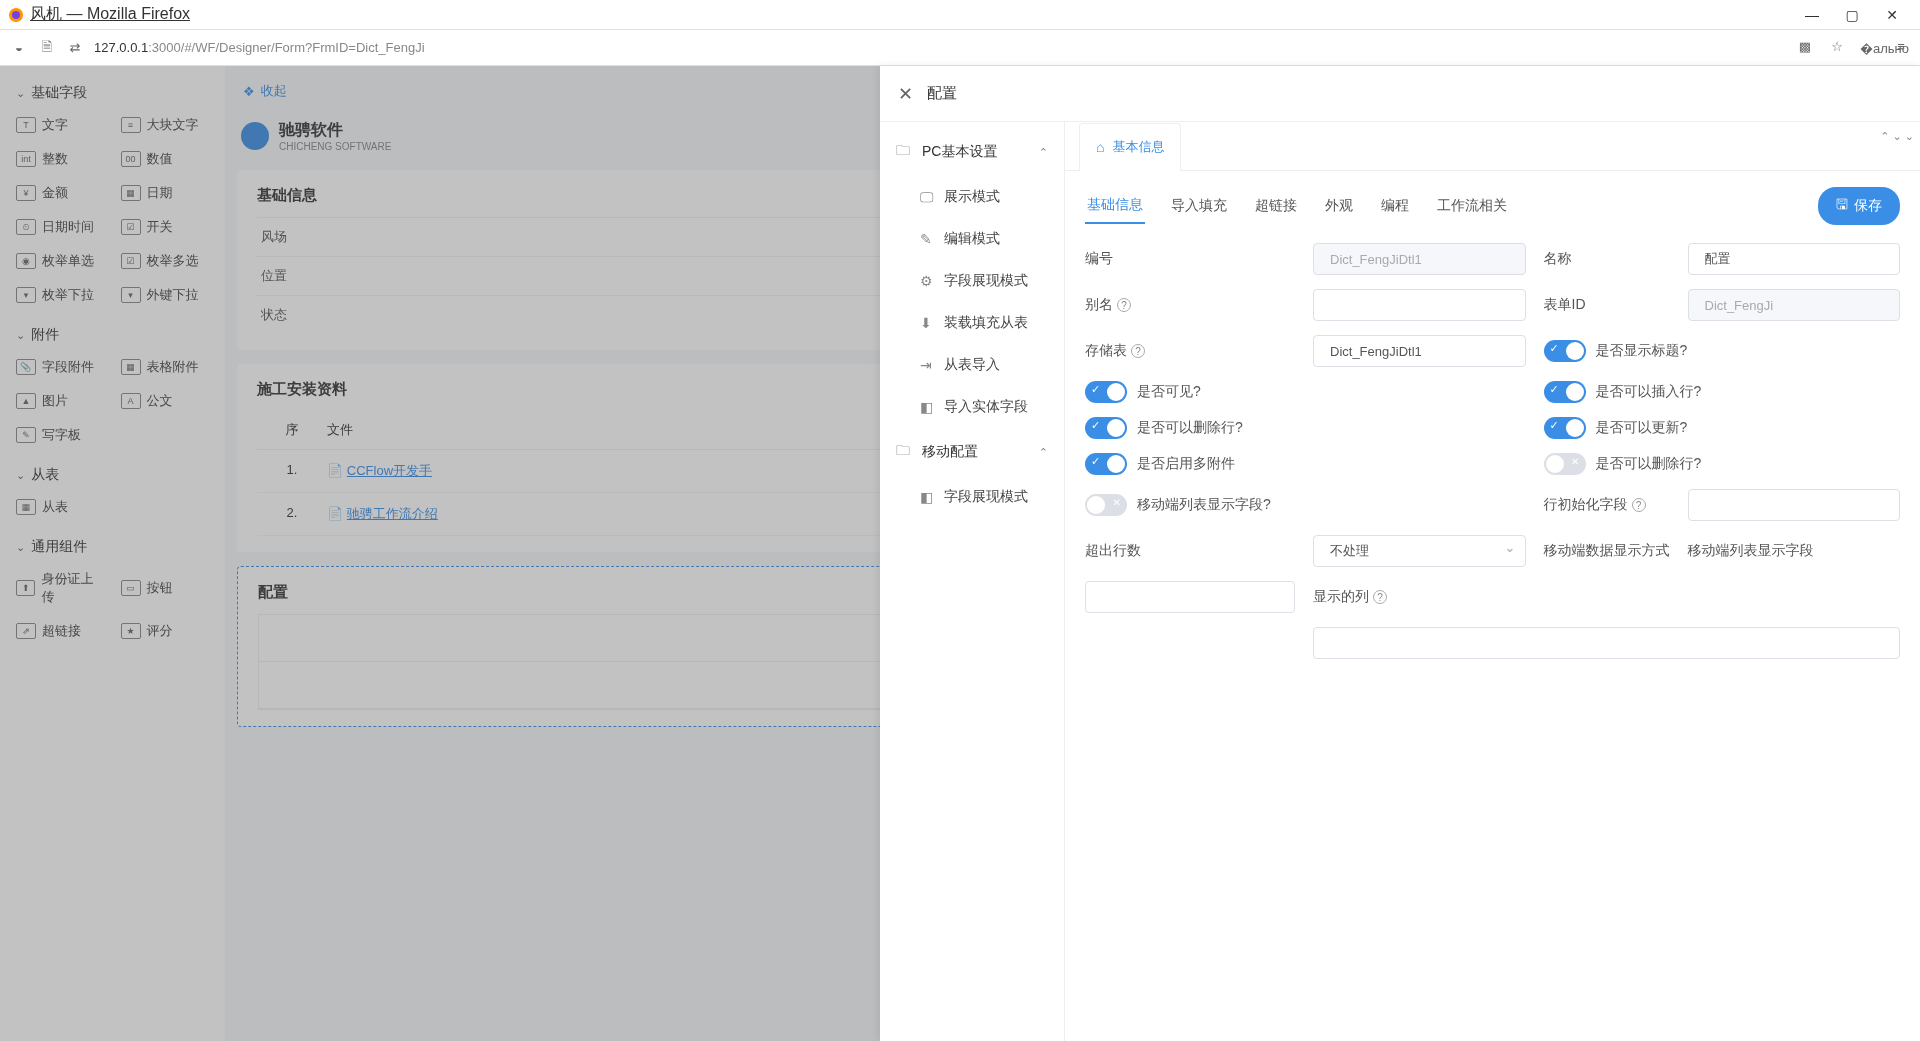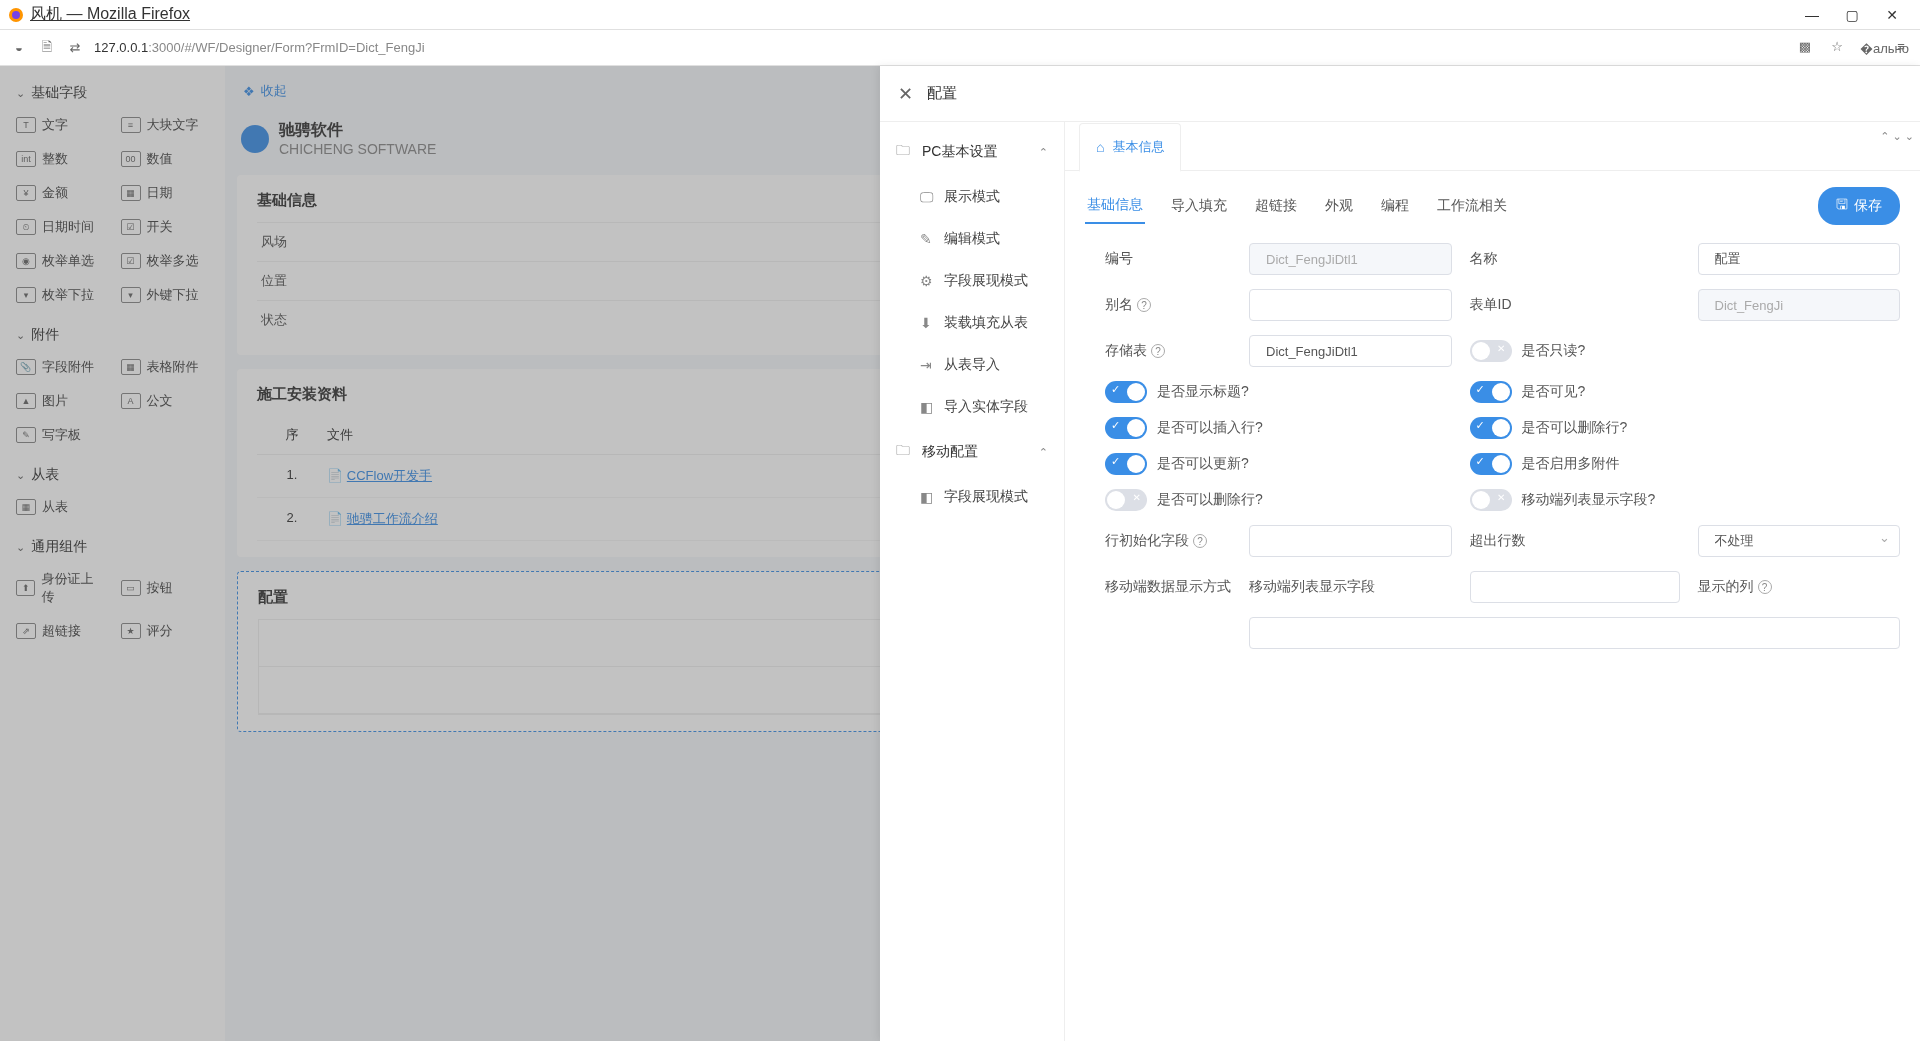--- a/index.html
+++ b/index.html
@@ -66,21 +66,21 @@
 .ptab-outer { display: flex; padding: 0 14px; border-bottom: 1px solid #eee; }
 .ptab { padding: 14px 16px; display: flex; align-items: center; gap: 8px; color: #3a8ee6; border: 1px solid #eee; border-bottom: 2px solid #fff; margin-bottom: -1px; background: #fff; border-top-left-radius: 4px; border-top-right-radius: 4px; position: relative; top: 1px; }
 .ptab .ico { font-size: 14px; }
 
 .pcontent { flex: 1; padding: 16px 20px; overflow-y: auto; position: relative; }
 .sub-tabs { display: flex; align-items: center; gap: 24px; margin-bottom: 18px; }
 .sub-tab { padding: 8px 2px; font-size: 14px; color: #555; cursor: pointer; }
 .sub-tab.active { color: #3a8ee6; border-bottom: 2px solid #3a8ee6; }
 .save-btn { margin-left: auto; background: #3a8ee6; color: #fff; padding: 7px 18px; border-radius: 18px; display: flex; align-items: center; gap: 6px; cursor: pointer; font-size: 14px; }
 
-.form-grid { display: grid; grid-template-columns: auto 1fr auto 1fr; gap: 14px 18px; align-items: center; margin-left: 20px; }
+.form-grid { display: grid; grid-template-columns: auto 1fr auto 1fr; gap: 14px 18px; align-items: center; }
 .flabel { font-size: 14px; color: #555; display: flex; align-items: center; gap: 4px; white-space: nowrap; }
 .help { width: 14px; height: 14px; border: 1px solid #aaa; border-radius: 50%; font-size: 10px; display: inline-flex; align-items: center; justify-content: center; color: #888; }
 .finput { height: 32px; border: 1px solid #dcdfe6; border-radius: 4px; padding: 0 16px; font-size: 13px; color: #555; background: #fff; width: 100%; }
 .finput.disabled { background: #f5f7fa; color: #aaa; }
 .fselect { position: relative; }
 .fselect::after { content: "⌄"; position: absolute; right: 10px; top: 5px; color: #aaa; pointer-events: none; }
 
 .toggle-row { display: flex; align-items: center; gap: 10px; }
 .switch { width: 42px; height: 22px; border-radius: 11px; position: relative; cursor: pointer; }
 .switch.on { background: #3a8ee6; }
@@ -245,21 +245,21 @@
 
   <div class="canvas">
     <div class="canvas-top">
       <span>❖</span>
       <span>收起</span>
     </div>
     <div class="logo-row">
       <div class="logo-badge"></div>
       <div>
         <div style="font-weight:700;font-size:16px">驰骋软件</div>
-        <div style="font-size:14px;color:#888">CHICHENG SOFTWARE</div>
+        <div style="font-size:10px;color:#888">CHICHENG SOFTWARE</div>
       </div>
     </div>
     <div class="canvas-card">
       <div class="card-title">基础信息</div>
       <div class="info-row">风场</div>
       <div class="info-row">位置</div>
       <div class="info-row">状态</div>
     </div>
     <div class="canvas-card">
       <div class="card-title">施工安装资料</div>
@@ -371,26 +371,20 @@
               </div>
             <input class="finput" style="">
             <div class="flabel">表单ID</div>
             <input class="finput disabled" disabled="" value="Dict_FengJi" style="">
 
             <div class="flabel">
                 <span>存储表</span>
                 <span class="help">?</span>
               </div>
             <input class="finput" value="Dict_FengJiDtl1" style="">
-            <div class="toggle-row gspan2">
-              <div class="switch off">
-                  <div class="knob"></div>
-                </div>
-              <span class="flabel">是否只读?</span>
-            </div>
 
             <div class="toggle-row gspan2">
               <div class="switch on">
                   <div class="knob"></div>
                 </div>
               <span class="flabel">是否显示标题?</span>
             </div>
             <div class="toggle-row gspan2">
               <div class="switch on">
                   <div class="knob"></div>

